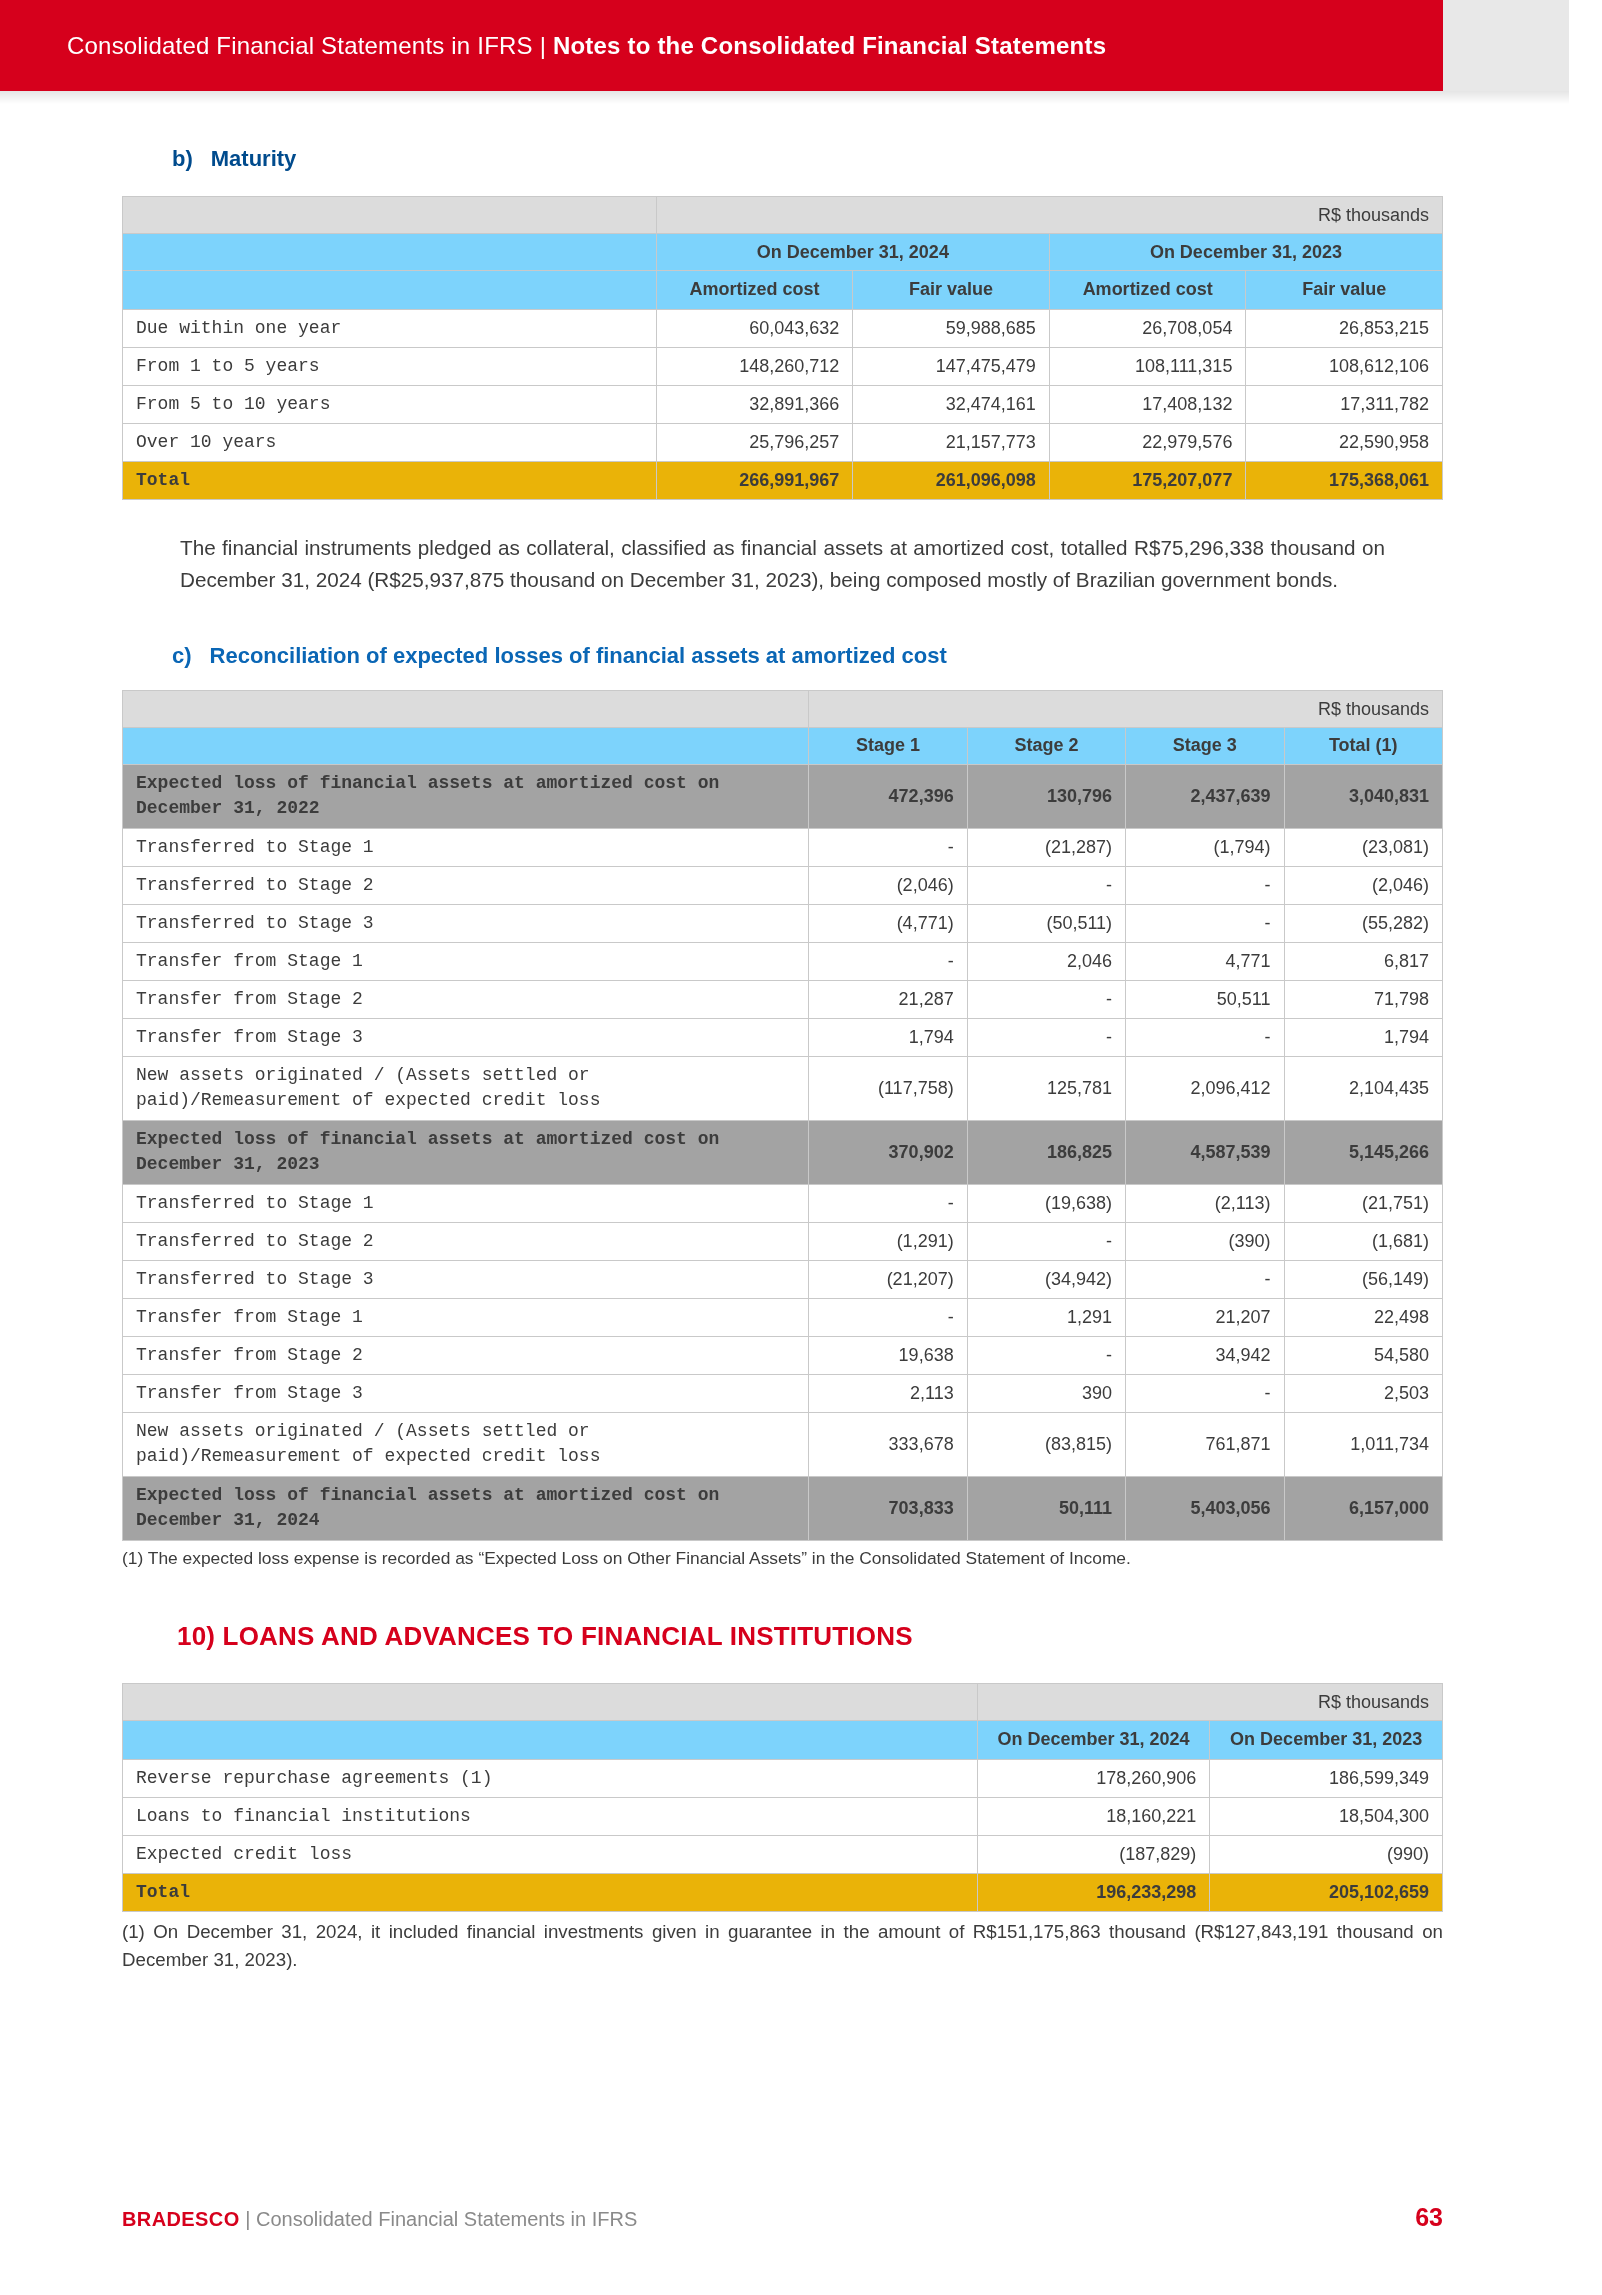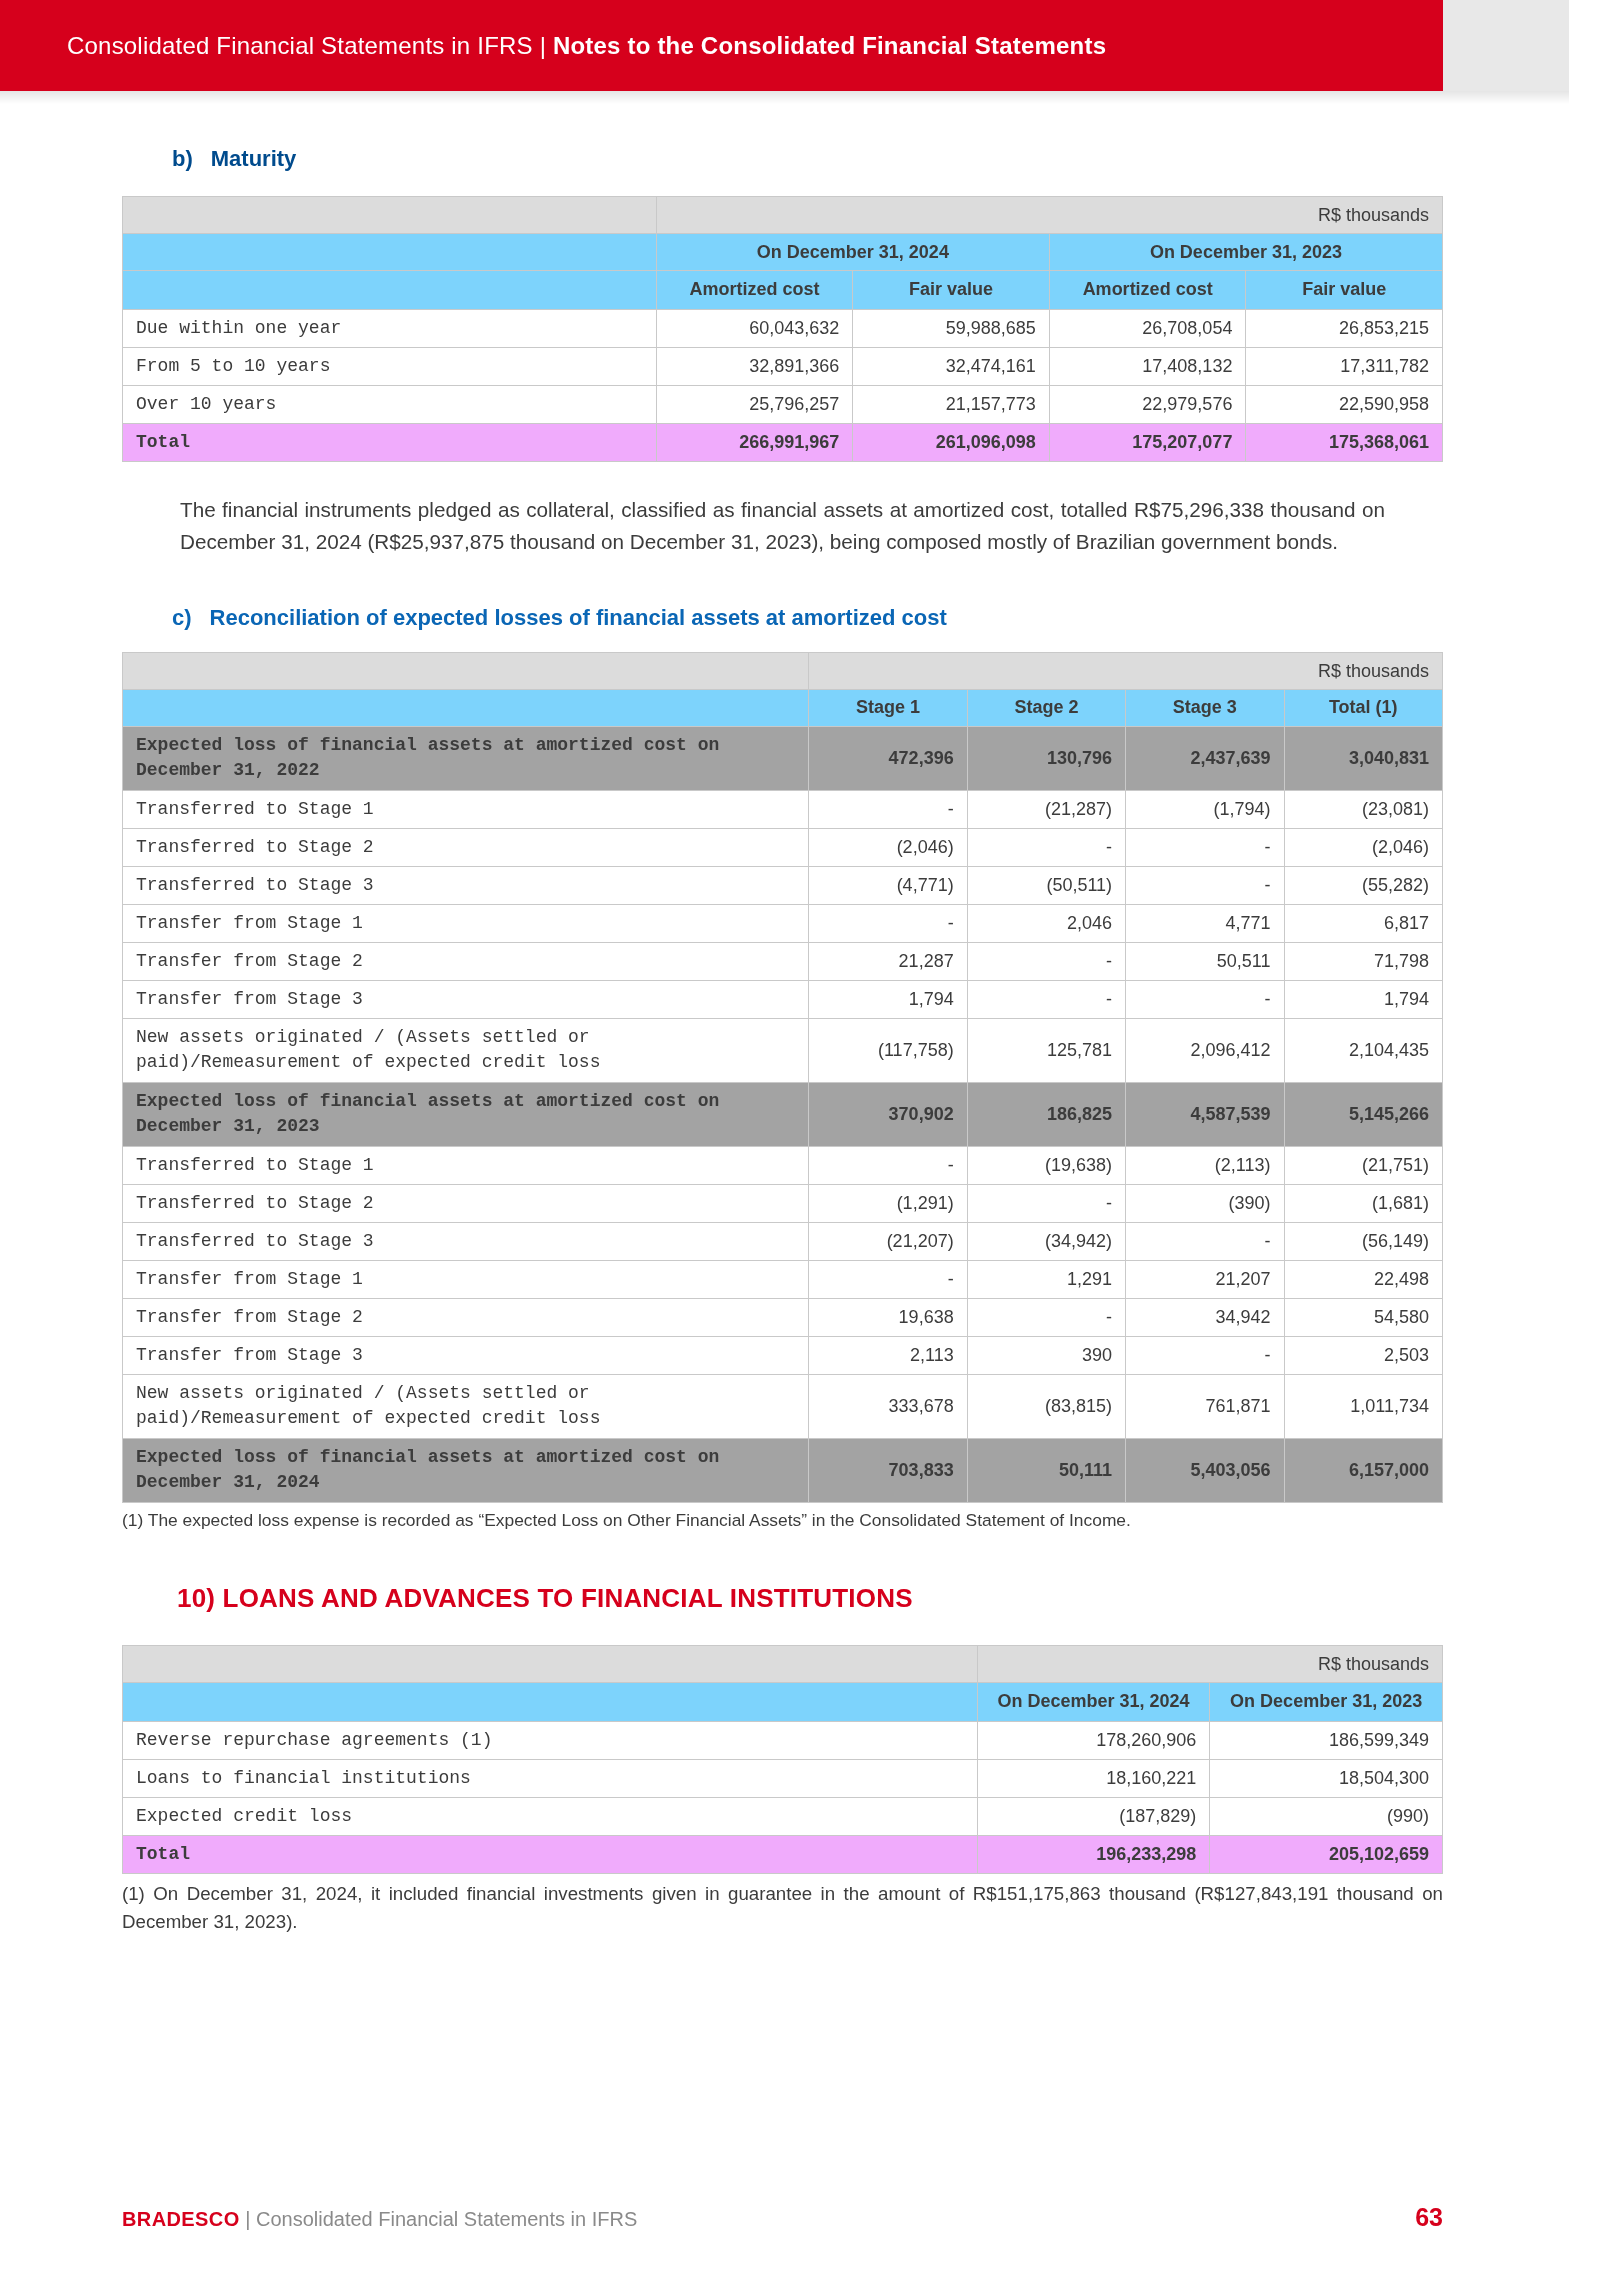--- a/index.html
+++ b/index.html
@@ -120,21 +120,21 @@
   }
   .bold { font-weight: bold; }
   .rs-head {
     text-align: right;
     padding: 8px 13px 7.3px 8px;
     background: #dcdcdc;
     font-size: 18px;
   }
   .blank-head { background: #dcdcdc; border: 0.8px solid #c9c9c9; }
   .total-row td {
-    background: #f0abfc;
+    background: #eab308;
     font-weight: bold;
     border-top: 1.6px solid #9f9f9f;
   }
   .hdr-row td { background: #7dd3fc; font-weight: bold; }
   .bold-band td {
     background: #a3a3a3;
     font-weight: bold;
   }
   .thin-note {
     font-size: 17.4px;
@@ -223,20 +223,27 @@
           <td class="ctr bold two-line">Fair value</td>
         </tr>
         <tr>
           <td class="lbl">Due within one year</td>
           <td class="num">60,043,632</td>
           <td class="num">59,988,685</td>
           <td class="num">26,708,054</td>
           <td class="num">26,853,215</td>
         </tr>
         <tr>
+          <td class="lbl">From 1 to 5 years</td>
+          <td class="num">148,260,712</td>
+          <td class="num">147,475,479</td>
+          <td class="num">108,111,315</td>
+          <td class="num">108,612,106</td>
+        </tr>
+        <tr>
           <td class="lbl">From 5 to 10 years</td>
           <td class="num">32,891,366</td>
           <td class="num">32,474,161</td>
           <td class="num">17,408,132</td>
           <td class="num">17,311,782</td>
         </tr>
         <tr>
           <td class="lbl">Over 10 years</td>
           <td class="num">25,796,257</td>
           <td class="num">21,157,773</td>

